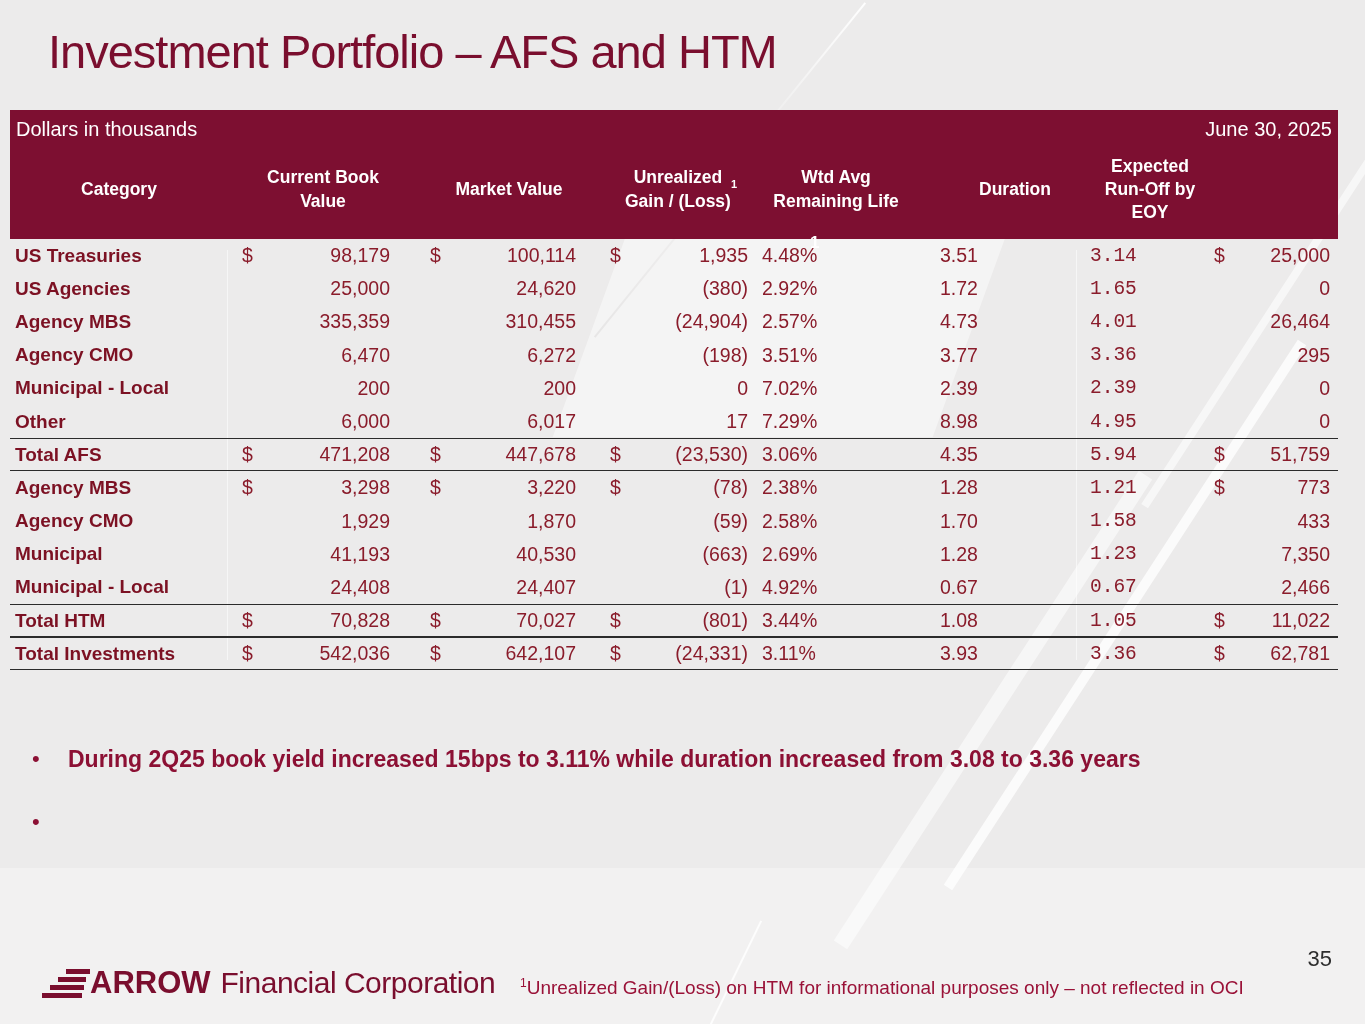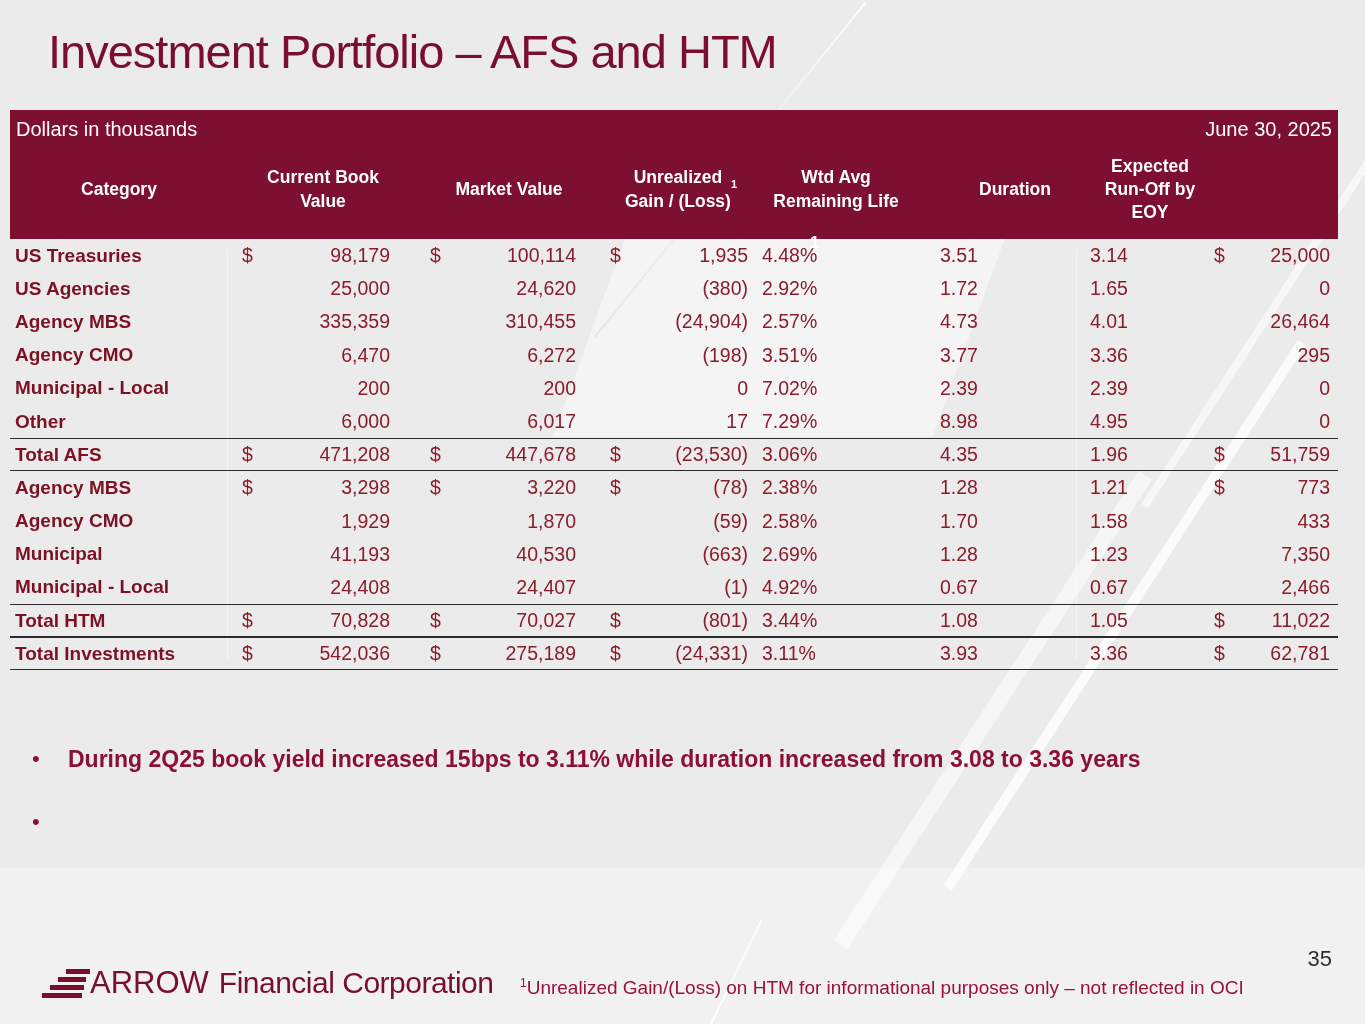--- a/index.html
+++ b/index.html
@@ -59,36 +59,36 @@
   .c-name { font-weight:700; color:#7c1123; padding-left:5px; font-size:19px;
     white-space:nowrap; }
   .c-money { display:flex; justify-content:space-between; align-items:center; }
   .c-m1 { padding-left:14px; padding-right:28px; }
   .c-m2 { padding-left:12px; padding-right:24px; }
   .c-m3 { padding-left:10px; padding-right:14px; }
   .c-m4 { padding-left:4px;  padding-right:8px; }
   .c-num { text-align:left; }
   .c-yield { padding-right:42px; }
   .c-life { padding-right:40px; }
-  .c-dur { padding-right:8px; }
+  .c-dur { padding-right:8px;font-family:Liberation Mono, monospace; }
   .stray-sup { position:absolute; z-index:3; left:800px; top:-6px;
     color:#ffffff; font-size:17px; font-weight:700; }
 
   
   .bullets { position:absolute; z-index:2; left:28px; top:744px; width:1310px; }
   .bullet { display:flex; align-items:flex-start; margin-bottom:33px; }
   .bullet .dot { color:#8c1034; font-size:22px; width:40px; text-align:left;
     padding-left:4px; line-height:30px; }
   .bullet .btxt { color:#8c1034; font-size:23px; font-weight:700; line-height:30px; }
 
   
   .logo { position:absolute; z-index:2; left:38px; top:960px; display:flex;
     align-items:center; height:46px; }
   .logo svg { display:block; }
-  .logo .arrow-word { font-size:31px; font-weight:400; color:#7a0e2e;
+  .logo .arrow-word { font-size:31px; font-weight:700; color:#7a0e2e;
     letter-spacing:0px; margin-left:-4px; }
   .logo .rest-word { font-size:30px; font-weight:400; color:#7a0e2e;
     margin-left:10px; letter-spacing:-0.5px; }
   .footnote { position:absolute; z-index:2; left:520px; top:976px;
     font-size:19px; color:#9a1238; }
   .footnote sup { font-size:12px; }
   .pagenum { position:absolute; z-index:2; right:33px; top:946px;
     font-size:22px; color:#2e2e2e; }
 </style>
 </head>
@@ -270,21 +270,21 @@
     <div class="c-money c-m2">
       <span class="dollar">$</span>
       <span class="val">447,678</span>
     </div>
     <div class="c-money c-m3">
       <span class="dollar">$</span>
       <span class="val">(23,530)</span>
     </div>
     <div class="c-num c-yield">3.06%</div>
     <div class="c-num c-life">4.35</div>
-    <div class="c-num c-dur">1.96</div>
+    <div class="c-num c-dur">5.94</div>
     <div class="c-money c-m4">
       <span class="dollar">$</span>
       <span class="val">51,759</span>
     </div>
   </div>
       <div class="trow">
     <div class="c-name">Agency MBS</div>
     <div class="c-money c-m1">
       <span class="dollar">$</span>
       <span class="val">3,298</span>
@@ -394,21 +394,21 @@
     </div>
   </div>
       <div class="trow total">
     <div class="c-name">Total Investments</div>
     <div class="c-money c-m1">
       <span class="dollar">$</span>
       <span class="val">542,036</span>
     </div>
     <div class="c-money c-m2">
       <span class="dollar">$</span>
-      <span class="val">275,189</span>
+      <span class="val">642,107</span>
     </div>
     <div class="c-money c-m3">
       <span class="dollar">$</span>
       <span class="val">(24,331)</span>
     </div>
     <div class="c-num c-yield">3.11%</div>
     <div class="c-num c-life">3.93</div>
     <div class="c-num c-dur">3.36</div>
     <div class="c-money c-m4">
       <span class="dollar">$</span>

